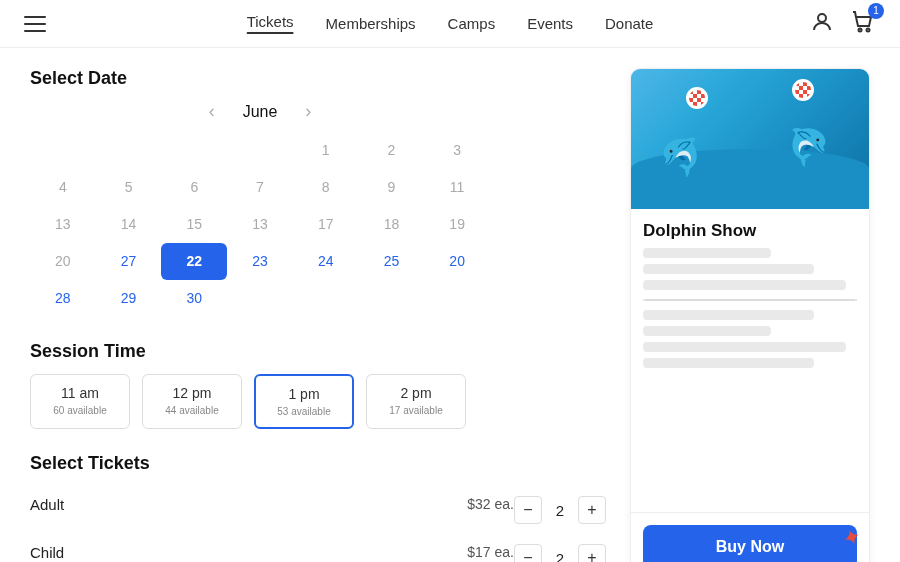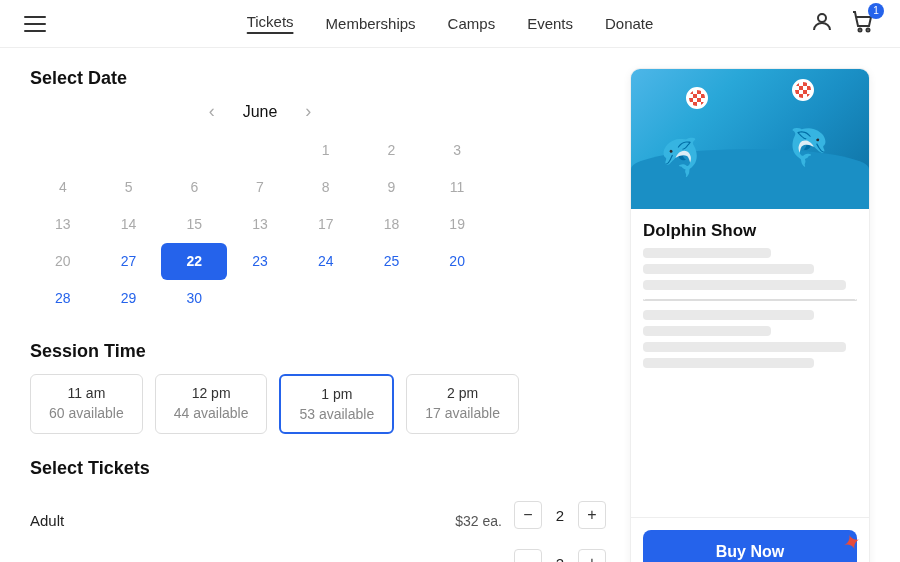--- a/index.html
+++ b/index.html
@@ -95,26 +95,26 @@
       display: flex; gap: 12px; margin-top: 10px; flex-wrap: wrap;
     }
     .time-btn {
       border: 1px solid #ddd; border-radius: 6px; padding: 10px 18px;
       background: #fff; cursor: pointer; text-align: center; min-width: 100px;
     }
     .time-btn.selected {
       border: 2px solid #2563eb;
     }
     .time-btn .time-label { font-size: 14px; font-weight: 500; color: #333; }
-    .time-btn .avail { font-size: 14px; color: #888; margin-top: 4px; }
+    .time-btn .avail { font-size: 10px; color: #888; margin-top: 4px; }
 
     
     .tickets-section { margin-top: 24px; }
     .ticket-row {
-      display: flex; align-items: flex-end; padding: 10px 0; gap: 12px;
+      display: flex; align-items: flex-start; padding: 10px 0; 
     }
     .ticket-name { font-size: 15px; color: #222; flex: 1; }
     .ticket-price { font-size: 14px; color: #555; min-width: 70px; text-align: right; }
     .qty-control {
       display: flex; align-items: center; gap: 8px;
     }
     .qty-btn {
       width: 28px; height: 28px; border: 1px solid #ddd; border-radius: 4px;
       background: #fff; cursor: pointer; display: flex; align-items: center; justify-content: center;
       font-size: 16px; color: #333;

